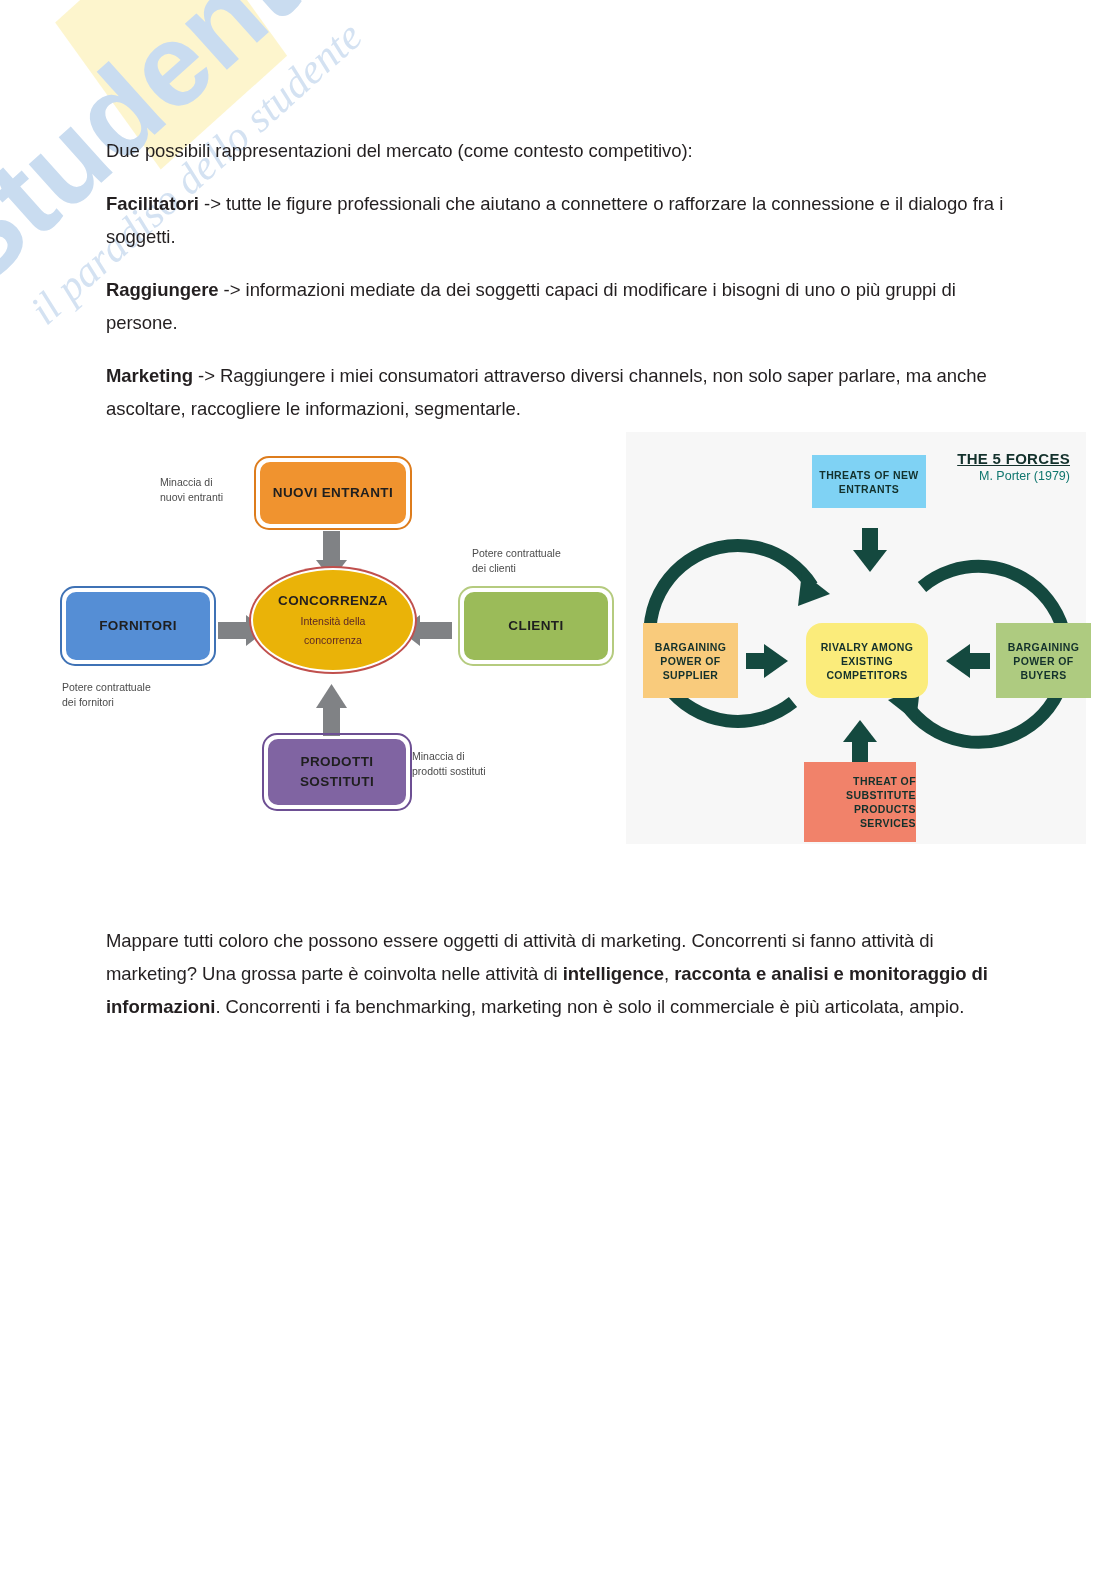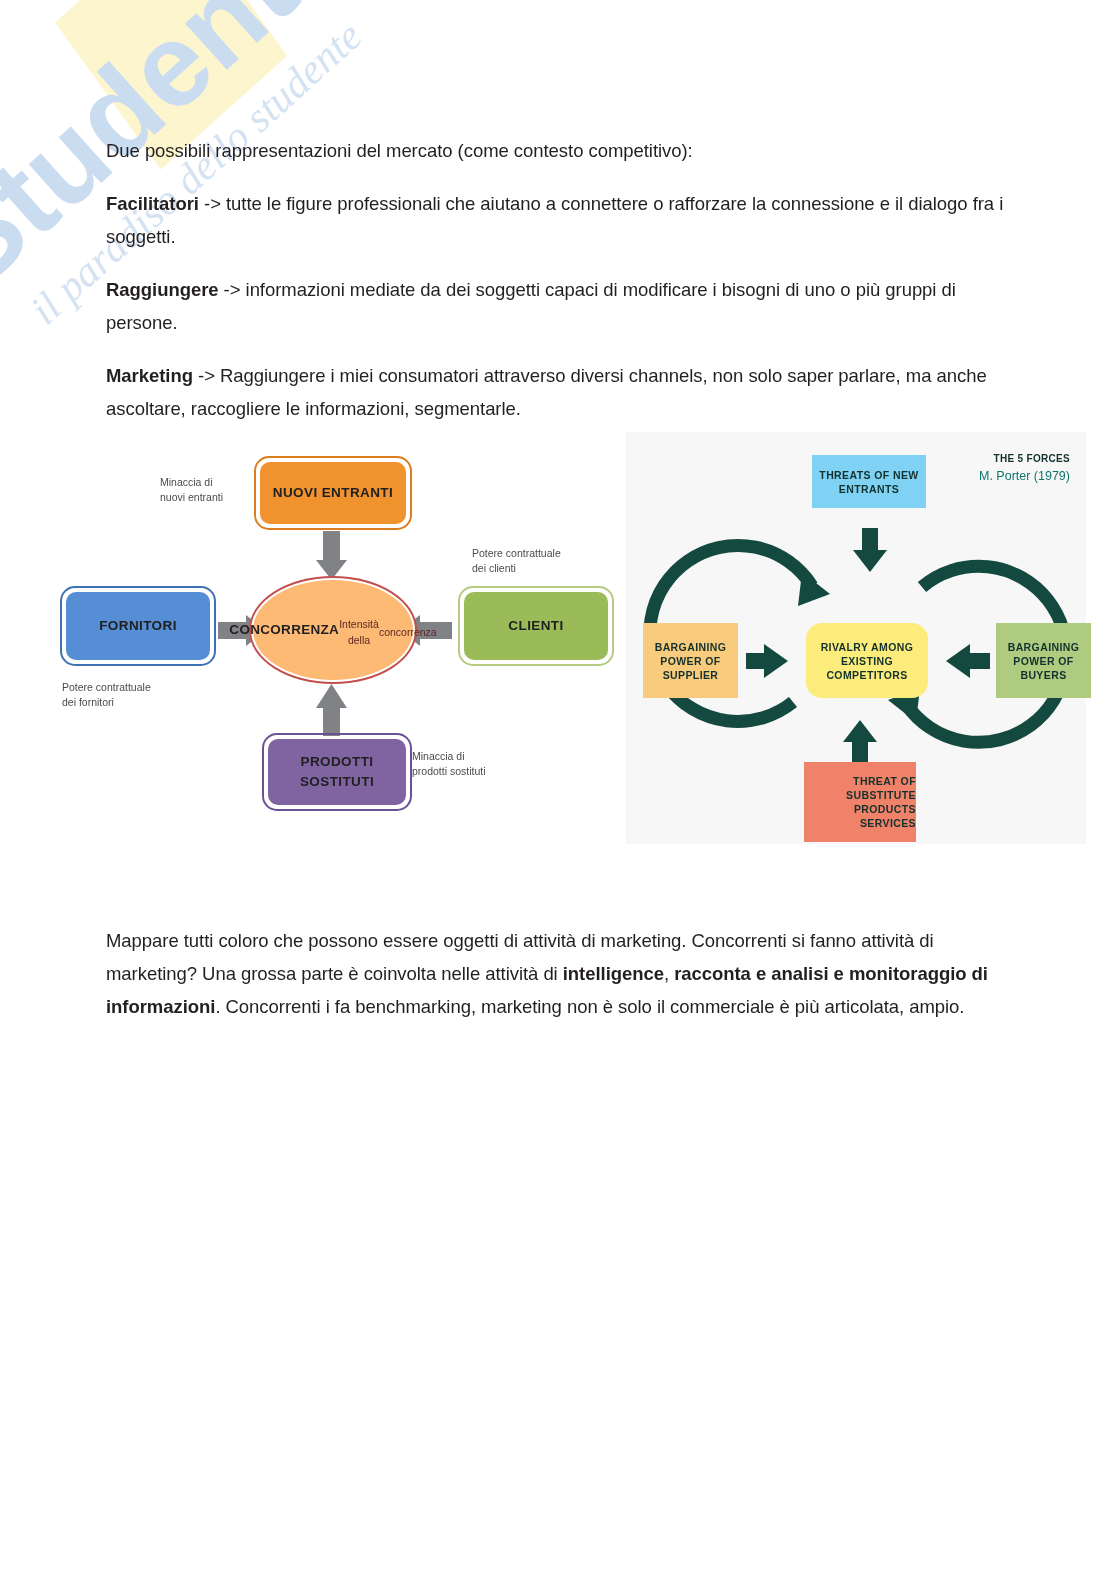--- a/index.html
+++ b/index.html
@@ -104,29 +104,29 @@
   .n-fornitori  { left: 4px;   top: 158px; width: 148px; height: 72px;  background: #558ed5; }
   .o-fornitori  { left: 0px;   top: 154px; width: 156px; height: 80px;  border-color: #3f72b5; }
   .n-clienti    { left: 402px; top: 158px; width: 148px; height: 72px;  background: #9bbb59; }
   .o-clienti    { left: 398px; top: 154px; width: 156px; height: 80px;  border-color: #b5cb7f; }
   .n-sostituti  { left: 206px; top: 305px; width: 142px; height: 70px;  background: #8064a2; }
   .o-sostituti  { left: 202px; top: 301px; width: 150px; height: 78px;  border-color: #6d4f93; }
 
   .ellipse {
     position: absolute;
     left: 191px;
-    top: 146px;
+    top: 136px;
     width: 164px;
     height: 104px;
     border-radius: 50%;
-    background: #fdba74;
+    background: #eab308;
     border: 2.5px solid #ffffff;
     box-shadow: 0 0 0 2px #c0504d;
     display: flex;
-    flex-direction: row;
+    flex-direction: column;
     align-items: center;
     justify-content: center;
     text-align: center;
     box-sizing: border-box;
   }
   .ellipse .main {
     font-size: 13.5px;
     font-weight: bold;
     color: #231f20;
     letter-spacing: 0.3px;
@@ -160,25 +160,26 @@
     height: 412px;
     background: #f7f7f7;
   }
   .fr-title {
     position: absolute;
     right: 16px;
     top: 18px;
     text-align: right;
   }
   .fr-title .t1 {
-    font-size: 10px;
+    font-size: 15px;
     font-weight: bold;
     color: #13312c;
     letter-spacing: 0.3px;
     line-height: 18px;
+    text-decoration: underline;
   }
   .fr-title .t2 {
     font-size: 12.5px;
     color: #0f766e;
     line-height: 17px;
   }
   .rbox {
     position: absolute;
     box-sizing: border-box;
     display: flex;

